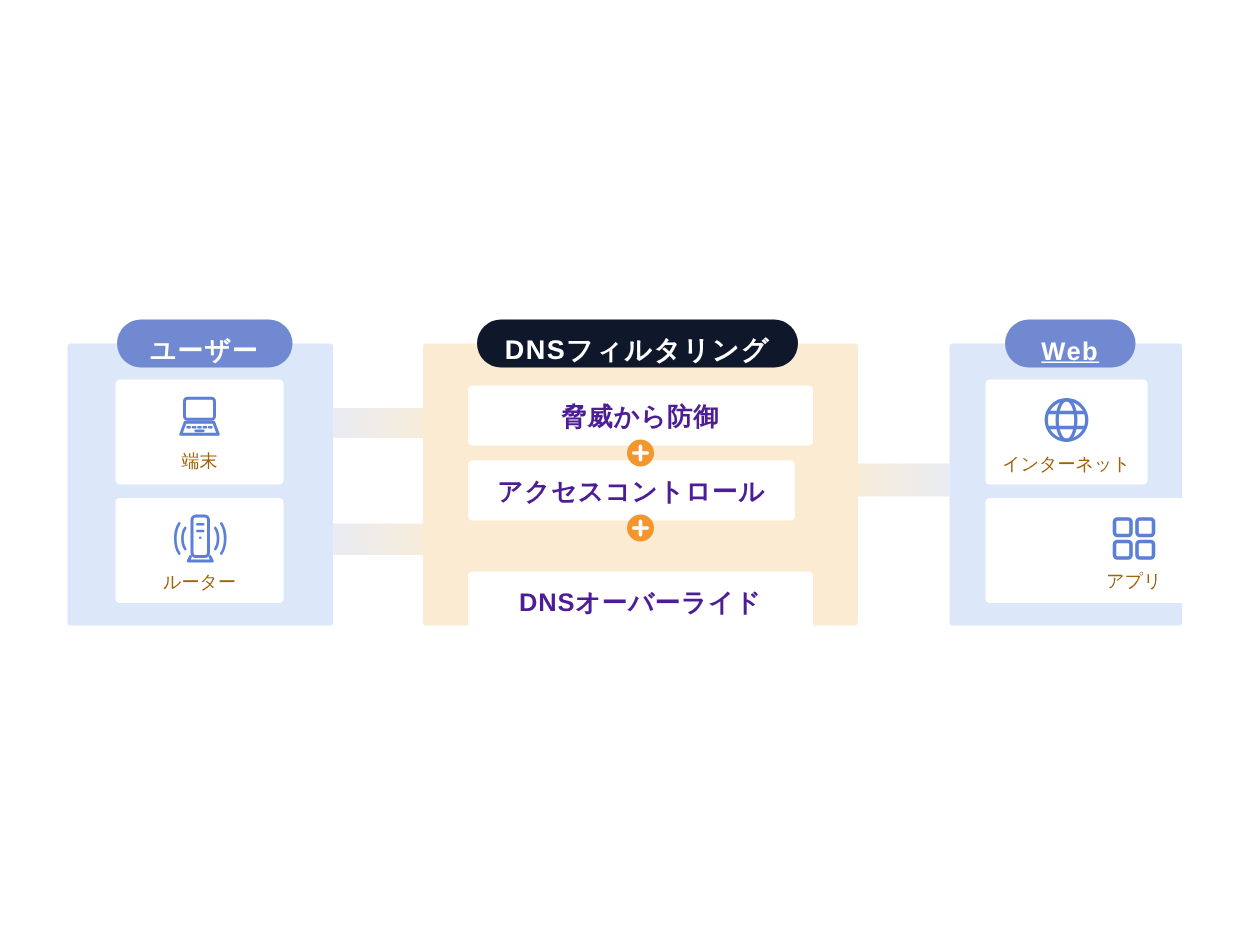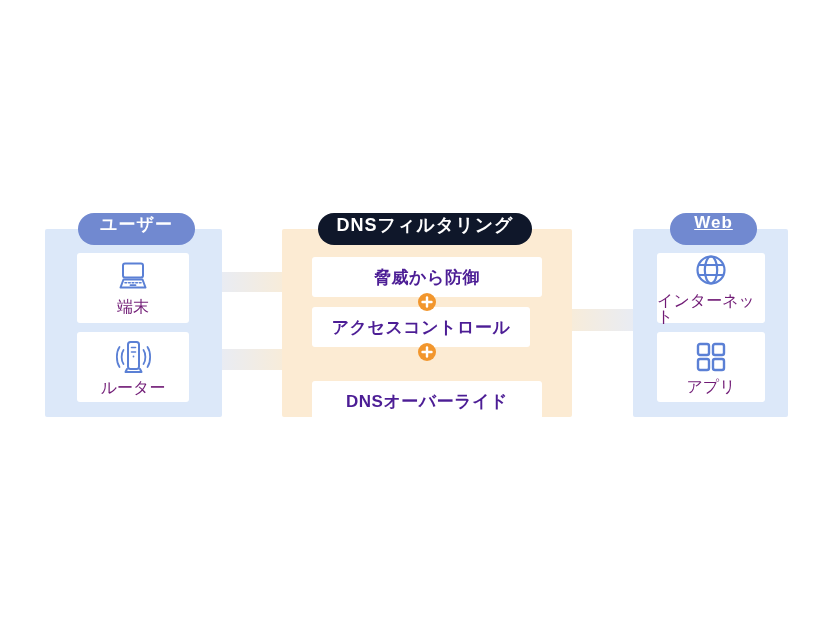--- a/index.html
+++ b/index.html
@@ -22,42 +22,42 @@
   .panel.blue   { background: #dce8f9; }
   .panel.orange { background: #fcebd3; }
 
   .badge {
     position: absolute;
     height: 32px;
     border-radius: 16px;
     color: #ffffff;
     font-weight: bold;
     display: flex;
-    align-items: flex-start;
+    align-items: flex-end;
     justify-content: center;
     letter-spacing: 1px;
     z-index: 3;
   }
   .badge.blue   { background: #7189d0; font-size: 17px; }
   .badge.orange { background: #0f172a; font-size: 18px; }
 
   .item-box {
     position: absolute;
     background: #ffffff;
     border-radius: 3px;
     display: flex;
     flex-direction: column;
     align-items: center;
     justify-content: center;
     gap: 5px;
     z-index: 2;
   }
   .item-label {
-    font-size: 16px;
-    color: #701a75;
+    font-size: 12px;
+    color: #a16207;
     line-height: 1;
   }
   .feature-box {
     position: absolute;
     background: #ffffff;
     border-radius: 3px;
     display: flex;
     align-items: center;
     justify-content: center;
     font-size: 17px;
@@ -174,21 +174,21 @@
       <svg width="36" height="36" viewBox="0 0 36 36" fill="none" stroke="#5b80d5" stroke-width="2.2" stroke-linecap="round">
         <circle cx="18" cy="18" r="13.5"></circle>
         <line x1="6.3" y1="13" x2="29.7" y2="13"></line>
         <line x1="6.3" y1="23" x2="29.7" y2="23"></line>
         <ellipse cx="18" cy="18" rx="6.2" ry="13.5"></ellipse>
       </svg>
     </span>
     <span class="item-label">インターネット</span>
   </div>
 
-  <div class="item-box" style="left:657px; top:332px; width:108px; height:70px;">
+  <div class="item-box" style="left:657px; top:332px; width:108px; height:70px;padding-left:45px;">
     <span class="icon">
       <svg width="34" height="34" viewBox="0 0 34 34" fill="none" stroke="#5b80d5" stroke-width="2.4" stroke-linejoin="round">
         <rect x="4" y="4" width="11" height="11" rx="2"></rect>
         <rect x="19" y="4" width="11" height="11" rx="2"></rect>
         <rect x="4" y="19" width="11" height="11" rx="2"></rect>
         <rect x="19" y="19" width="11" height="11" rx="2"></rect>
       </svg>
     </span>
     <span class="item-label">アプリ</span>
   </div>

